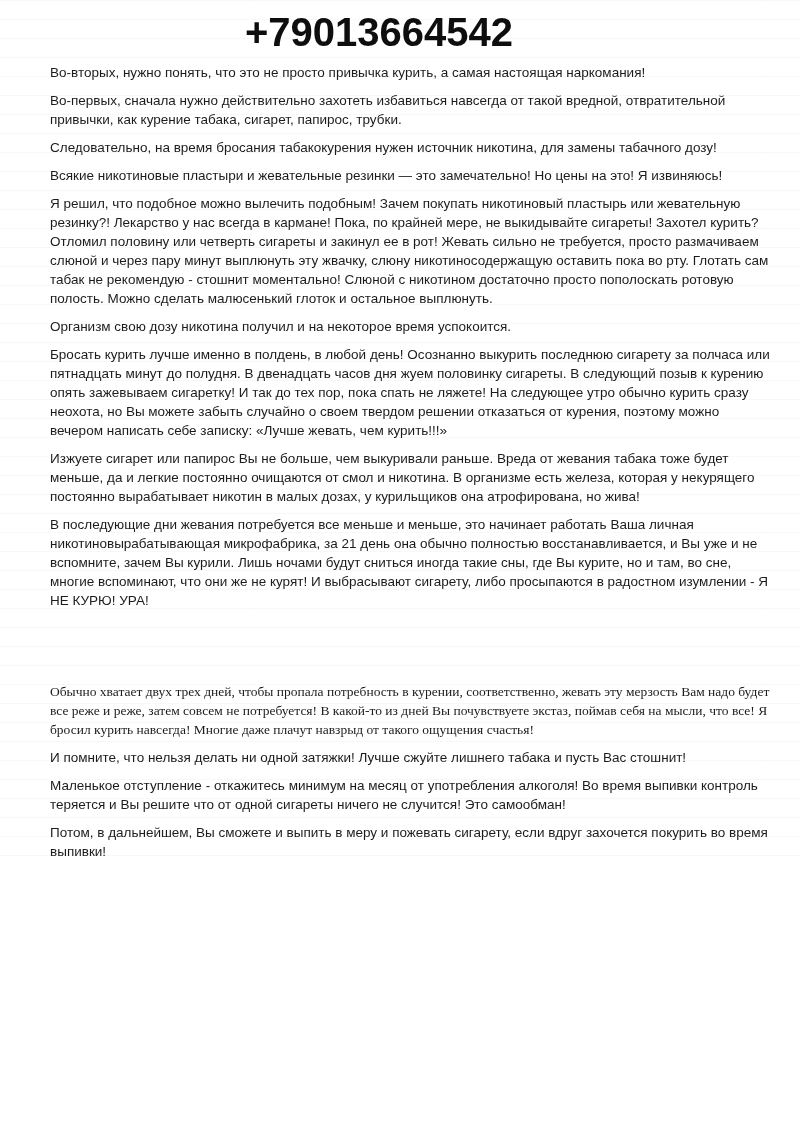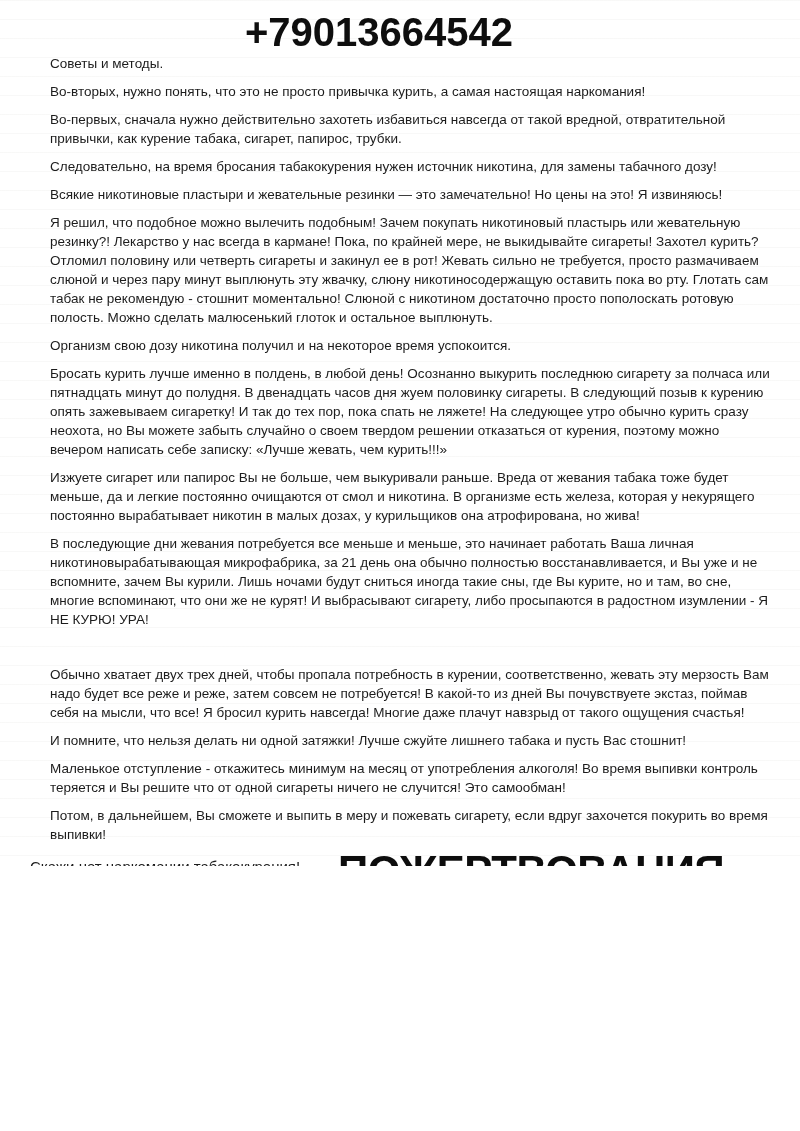--- a/index.html
+++ b/index.html
@@ -39,21 +39,22 @@
     font-size: 13.5px;
     line-height: 19px;
     margin-top: 0px;
   }
   .para {
     font-size: 13.5px;
     line-height: 19px;
     margin: 9px 0 0 0;
   }
   .gap-top {
-    margin-top: 36px;
+    margin-top: 72px;
+    font-family: Liberation Serif, serif;
   }
   .footer {
     display: flex;
     align-items: flex-start;
     margin-top: 4px;
   }
   .footer-left {
     flex: none;
     width: 268px;
     margin-left: -20px;
@@ -83,21 +84,20 @@
     white-space: nowrap;
   }
 </style>
 </head>
 <body>
 
 <div class="page">
 
   <div class="header-phone">+79013664542</div>
 
-  <div class="intro">Советы и методы.</div>
 
   <p class="para">Во-вторых, нужно понять, что это не просто привычка курить, а самая настоящая наркомания!</p>
   <p class="para">Во-первых, сначала нужно действительно захотеть избавиться навсегда от такой вредной, отвратительной привычки, как курение табака, сигарет, папирос, трубки.</p>
   <p class="para">Следовательно, на время бросания табакокурения нужен источник никотина, для замены табачного дозу!</p>
   <p class="para">Всякие никотиновые пластыри и жевательные резинки — это замечательно! Но цены на это! Я извиняюсь!</p>
   <p class="para">Я решил, что подобное можно вылечить подобным! Зачем покупать никотиновый пластырь или жевательную резинку?! Лекарство у нас всегда в кармане! Пока, по крайней мере, не выкидывайте сигареты! Захотел курить? Отломил половину или четверть сигареты и закинул ее в рот! Жевать сильно не требуется, просто размачиваем слюной и через пару минут выплюнуть эту жвачку, слюну никотиносодержащую оставить пока во рту. Глотать сам табак не рекомендую - стошнит моментально! Слюной с никотином достаточно просто пополоскать ротовую полость. Можно сделать малюсенький глоток и остальное выплюнуть.</p>
   <p class="para">Организм свою дозу никотина получил и на некоторое время успокоится.</p>
   <p class="para">Бросать курить лучше именно в полдень, в любой день! Осознанно выкурить последнюю сигарету за полчаса или пятнадцать минут до полудня. В двенадцать часов дня жуем половинку сигареты. В следующий позыв к курению опять зажевываем сигаретку! И так до тех пор, пока спать не ляжете! На следующее утро обычно курить сразу неохота, но Вы можете забыть случайно о своем твердом решении отказаться от курения, поэтому можно вечером написать себе записку: «Лучше жевать, чем курить!!!»</p>
   <p class="para">Изжуете сигарет или папирос Вы не больше, чем выкуривали раньше. Вреда от жевания табака тоже будет меньше, да и легкие постоянно очищаются от смол и никотина. В организме есть железа, которая у некурящего постоянно вырабатывает никотин в малых дозах, у курильщиков она атрофирована, но жива!</p>
   <p class="para">В последующие дни жевания потребуется все меньше и меньше, это начинает работать Ваша личная никотиновырабатывающая микрофабрика, за 21 день она обычно полностью восстанавливается, и Вы уже и не вспомните, зачем Вы курили. Лишь ночами будут сниться иногда такие сны, где Вы курите, но и там, во сне, многие вспоминают, что они же не курят! И выбрасывают сигарету, либо просыпаются в радостном изумлении - Я НЕ КУРЮ! УРА!</p>

